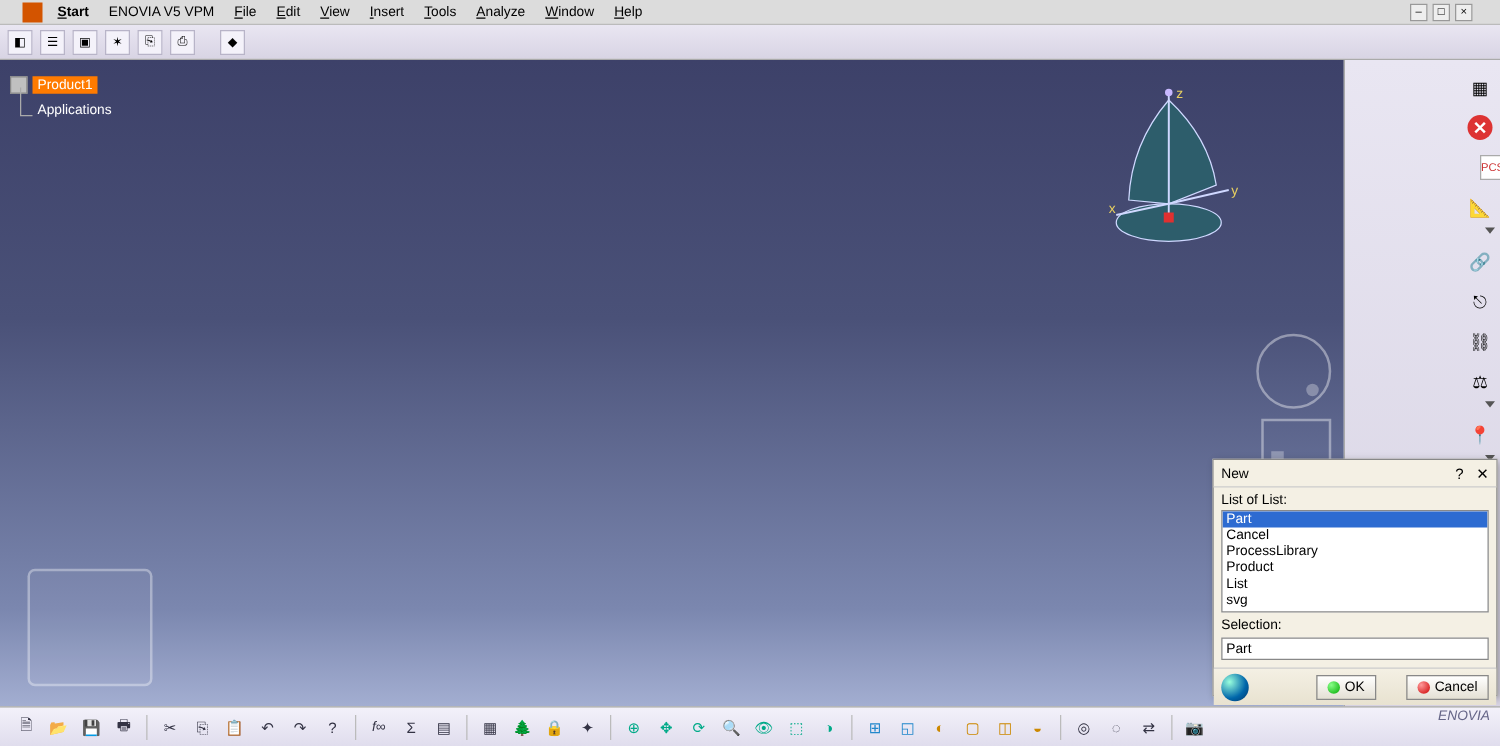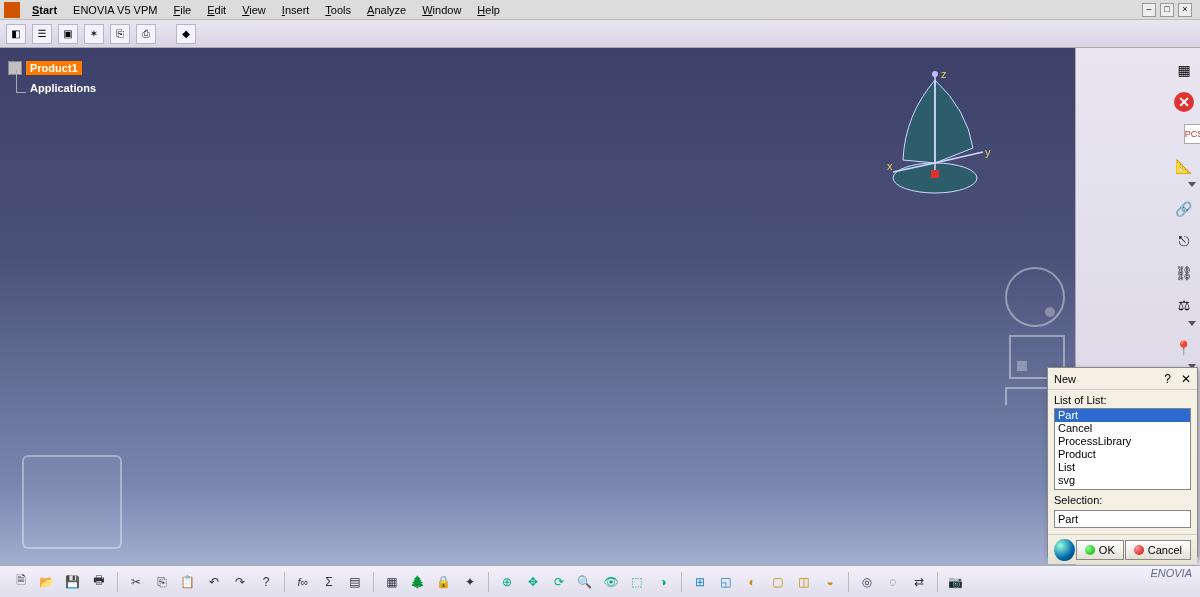--- a/index.html
+++ b/index.html
@@ -1,28 +1,28 @@
 <!DOCTYPE html>
 <html><head>
 <meta charset="utf-8">
 <style>
 * { margin:0; padding:0; box-sizing:border-box; font-family:"Segoe UI",Tahoma,sans-serif; font-size:11px; }
 body { width:1200px; height:597px; overflow:hidden; background:#e8e8e8; position:relative; }
-.menubar { height:20px; background:#dcdcdc; display:flex; align-items:center; padding:0 4px; border-bottom:1px solid #bbb; }
+.menubar { height:20px; background:#dcdcdc; display:flex; align-items:center; padding:0 18px; border-bottom:1px solid #bbb; }
 .menubar .start-icon { width:16px; height:16px; background:#d35400; margin-right:4px; }
 .menubar .item { padding:2px 8px; cursor:default; }
 .menubar .item.start { font-weight:bold; }
 .menubar .item u { text-decoration:underline; }
 .winctl { margin-left:auto; display:flex; gap:4px; padding-right:4px;}
 .winctl span { width:14px; height:14px; display:flex; align-items:center; justify-content:center; background:#eee; border:1px solid #999; font-size:9px; line-height:1;}
 .toolbar1 { height:28px; background:linear-gradient(#e9e6f2,#d8d4e4); display:flex; align-items:center; padding:0 6px; gap:6px; border-bottom:1px solid #aaa;}
 .toolbar1 .tbtn { width:20px; height:20px; border:1px solid #b8b4c8; background:#f4f2fa; display:flex; align-items:center; justify-content:center; font-size:10px;}
 .toolbar1 .sep { width:8px; }
 .workspace { position:absolute; top:48px; left:0; width:1075px; height:517px; background:linear-gradient(to bottom,#3d4169 0%,#4a5178 40%,#7b87af 85%,#a3aed1 100%); overflow:hidden;}
-.tree { position:absolute; top:10px; left:8px; color:#fff;font-weight:bold; }
+.tree { position:absolute; top:10px; left:8px; color:#fff; }
 .tree-row { display:flex; align-items:center; height:20px; }
 .tree-icon { width:14px; height:14px; background:#c0c0c0; border:1px solid #888; margin-right:4px;}
 .tree-product { background:#ff7b00; color:#fff; padding:1px 4px; }
 .tree-app { margin-left:22px; margin-top:4px; color:#fff; position:relative;}
 .tree-app::before { content:""; position:absolute; left:-14px; top:-12px; width:1px; height:22px; background:#aaa;}
 .tree-app::after { content:""; position:absolute; left:-14px; top:10px; width:10px; height:1px; background:#aaa;}
 .compass-svg { position:absolute; top:12px; right:60px; }
 .navball { position:absolute; right:10px; bottom:160px; display:flex; flex-direction:column; gap:8px; align-items:flex-end;}
 .navball .circ { width:60px; height:60px; border:2px solid rgba(255,255,255,.4); border-radius:50%; position:relative;}
 .navball .circ::after{content:"";position:absolute;width:10px;height:10px;background:rgba(255,255,255,.3);border-radius:50%;right:8px;bottom:8px;}
@@ -35,32 +35,32 @@
 .right-col .ic { width:20px; height:20px; display:flex; align-items:center;justify-content:center; font-size:14px;}
 .right-col .red-x { background:#d33; border-radius:50%; color:#fff; font-weight:bold;}
 .right-col .drop { width:0;height:0;border-left:4px solid transparent;border-right:4px solid transparent;border-top:5px solid #555; margin-top:-6px; align-self:flex-end; margin-right:4px;}
 .bottombar { position:absolute; left:0; bottom:0; width:1200px; height:32px; background:linear-gradient(#f3f1fa,#e0dded); border-top:1px solid #aaa; display:flex; align-items:center; padding:0 10px; gap:4px;}
 .bottombar .bbtn { width:22px; height:22px; display:flex; align-items:center; justify-content:center; font-size:12px; color:#334;}
 .bottombar .bsep { width:1px; height:20px; background:#bbb; margin:0 3px;}
 .ds-logo { position:absolute; right:8px; bottom:18px; font-size:10px; color:#668; font-style:italic;}
 .ds-logo .ds { font-size:16px; }
 
 
-.dialog { position:absolute; right:2px; top:367px; width:151px; height:190px; background:#f4f0e4; border:1px solid #888; box-shadow:2px 2px 6px rgba(0,0,0,.3); z-index:50;margin-left:28px;}
+.dialog { position:absolute; right:2px; top:367px; width:228px; height:190px; background:#f4f0e4; border:1px solid #888; box-shadow:2px 2px 6px rgba(0,0,0,.3); z-index:50;margin-left:28px;}
 .dlg-title { height:22px; background:#f4f0e4; display:flex; align-items:center; padding:0 6px; border-bottom:1px solid #ccc;}
 .dlg-title .t { font-weight:normal; }
 .dlg-title .r { margin-left:auto; display:flex; gap:10px;}
 .dlg-title .r span { cursor:default; font-size:12px;}
 .dlg-body { padding:4px 6px 6px;}
 .dlg-label { margin-bottom:2px; }
 .dlg-list { width:100%; height:82px; border:1px solid #888; background:#fff; overflow-y:scroll;}
 .dlg-list .li { padding:0 3px; line-height:13px; cursor:default; white-space:nowrap;}
 .dlg-list .li.sel { background:#2d6bd1; color:#fff; }
 .dlg-input { width:100%; height:18px; border:1px solid #888; padding:1px 3px; margin-top:2px; background:#fff;}
-.dlg-foot { height:30px; display:flex; align-items:center; padding:0 6px; gap:1px; justify-content:flex-end; background:linear-gradient(#f4f0e4,#e8e2d0); border-top:1px solid #ccc;}
+.dlg-foot { height:30px; display:flex; align-items:center; padding:0 6px; gap:24px; justify-content:flex-end; background:linear-gradient(#f4f0e4,#e8e2d0); border-top:1px solid #ccc;}
 .dlg-foot .earth { width:22px; height:22px; border-radius:50%; background:radial-gradient(circle at 30% 30%,#9fd,#06a 60%,#036); margin-right:auto;}
 .dlg-btn { height:20px; padding:0 8px; border:1px solid #888; background:linear-gradient(#fff,#e4e0d4); display:flex; align-items:center; gap:4px; cursor:default;}
 .dot-g { width:10px; height:10px; border-radius:50%; background:radial-gradient(circle at 30% 30%,#8f8,#0a0);}
 .dot-r { width:10px; height:10px; border-radius:50%; background:radial-gradient(circle at 30% 30%,#f99,#c00);}
 </style>
 </head>
 <body>
 
 <div class="menubar">
   <div class="start-icon"></div>

